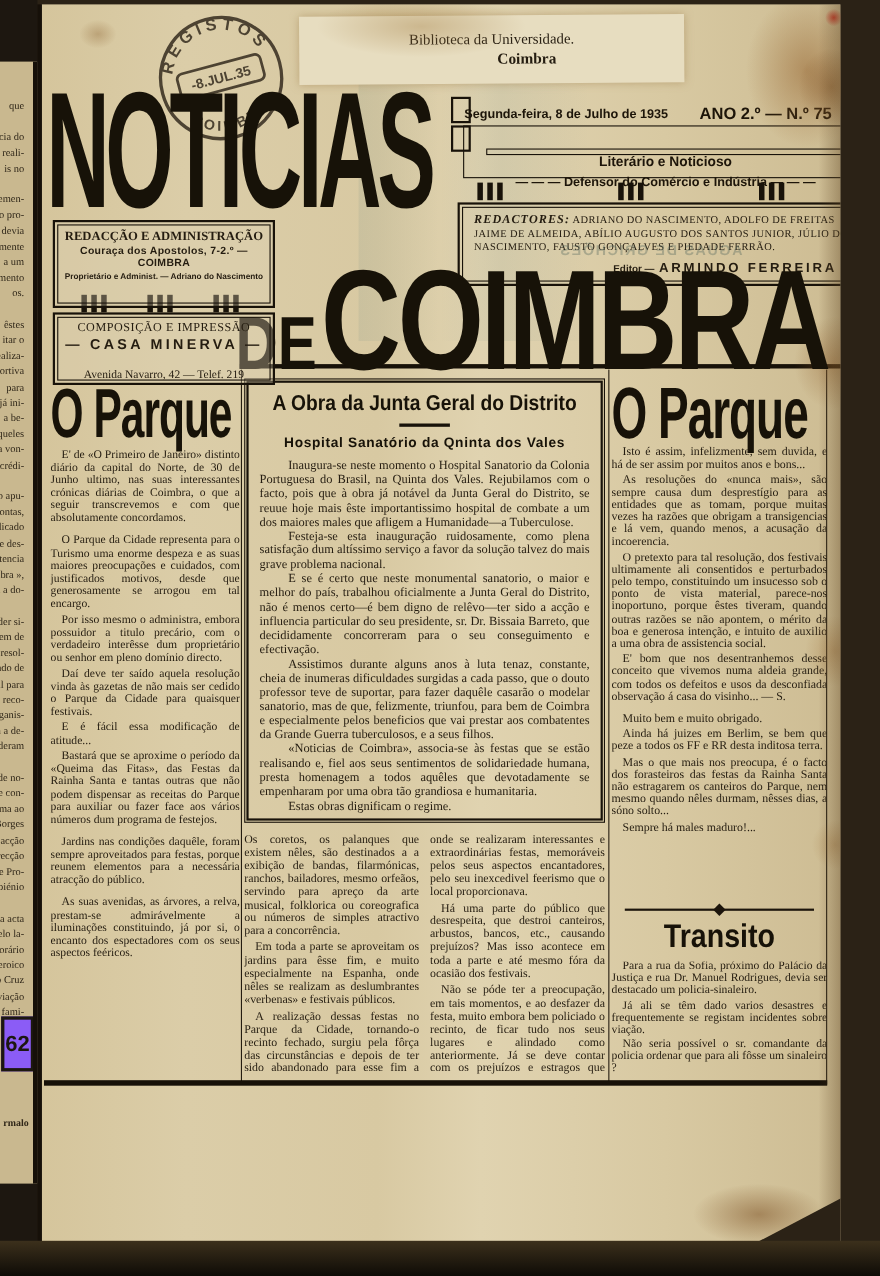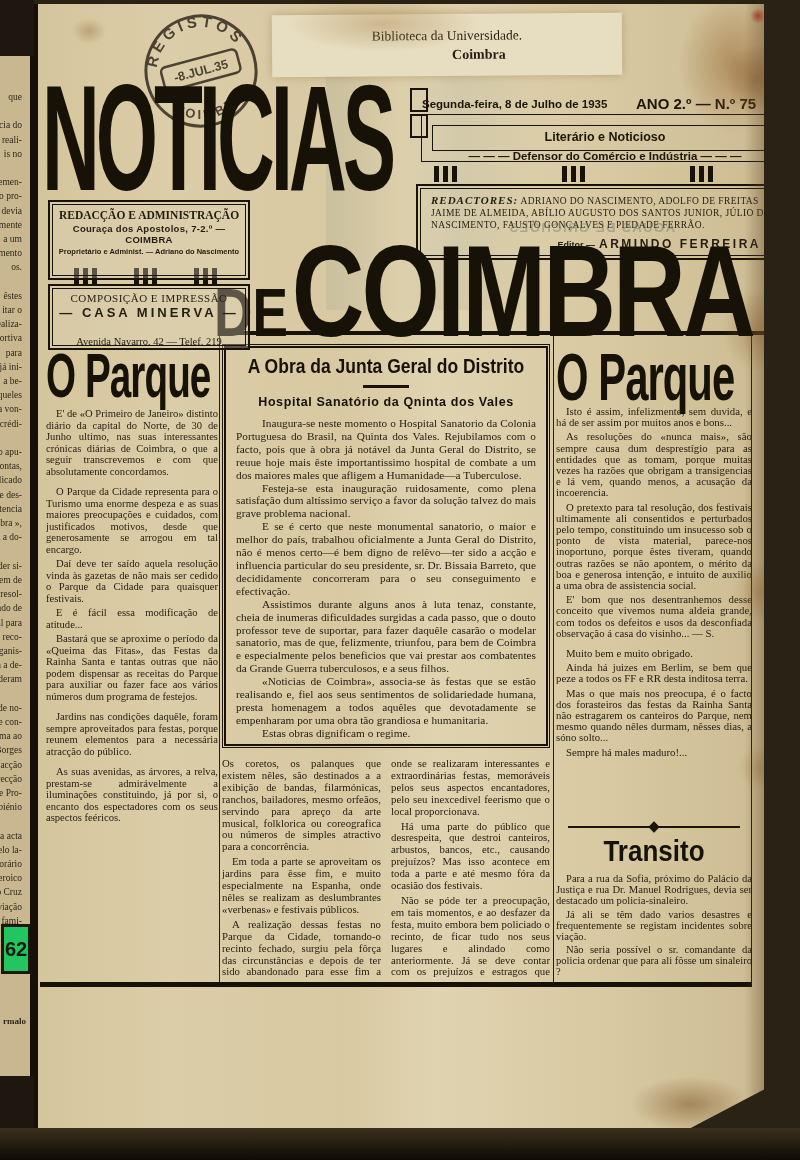--- a/index.html
+++ b/index.html
@@ -6,21 +6,21 @@
   body{width:800px;height:1160px;position:relative;overflow:hidden;
        background:#2b2216;font-family:"Liberation Serif",serif;color:#241c10;}
 
   
   .prev-strip{position:absolute;left:0;top:0;width:34px;height:1160px;background:#1d1710;}
   .prev-paper{position:absolute;left:0;top:56px;width:30px;height:1020px;background:#c9b88f;
               border-right:4px solid #161009;overflow:hidden;}
   .fragments{position:absolute;left:-46px;top:34px;width:68px;text-align:right;
              font-size:9.5px;line-height:14.2px;color:#2f2618;white-space:pre-line;}
   .frag-num{position:absolute;left:1px;top:868px;width:24px;height:44px;border:3px solid #1c1710;
-            background:#22c55e;font:700 20px "Liberation Sans",sans-serif;color:#1c1710;
+            background:#8b5cf6;font:700 20px "Liberation Sans",sans-serif;color:#1c1710;
             text-align:center;line-height:44px;}
   .frag-tail{position:absolute;left:-20px;top:960px;width:46px;text-align:right;
              font:700 9px "Liberation Serif",serif;color:#2f2618;}
 
   
   .page{position:absolute;left:34px;top:4px;width:730px;height:1126px;
         border-left:4px solid #161009;box-sizing:border-box;overflow:hidden;
         background:linear-gradient(90deg,#d5c59c,#dbcda8 18%,#d8c9a2 42%,#e0d3b0 55%,#d8c9a2 78%,#cdbc93);}
   .right-shade{position:absolute;right:0;top:0;width:20px;height:100%;
                background:linear-gradient(to right,rgba(0,0,0,0),rgba(92,66,32,.38));}
@@ -48,21 +48,21 @@
   .slip-l2{margin-top:3px;margin-left:180px;font-weight:700;font-size:14px;color:#241c10;}
 
   .stamp{position:absolute;left:100px;top:4px;width:126px;height:126px;transform:rotate(-15deg);opacity:.85;}
 
   .dateline-date{position:absolute;left:384px;top:94px;width:212px;
         font:700 11.5px "Liberation Sans",sans-serif;color:#1d1509;}
   .dateline-issue{position:absolute;left:598px;top:91px;width:140px;
         font:700 15px "Liberation Sans",sans-serif;color:#1d1509;}
 
   .tagline{position:absolute;left:383px;top:110px;width:368px;height:48px;
-           border:1px solid #181209;padding:10px;box-sizing:border-box;}
+           border:1px solid #181209;padding:20px;box-sizing:border-box;}
   .tagline-in{border:1px solid #181209;height:100%;box-sizing:border-box;text-align:center;}
   .tagline-l1{font:700 12.5px "Liberation Sans",sans-serif;margin-top:4px;color:#1d1509;}
   .tagline-l2{font:700 11.5px "Liberation Sans",sans-serif;margin-top:6px;color:#1d1509;}
 
   .bars{position:absolute;display:flex;gap:4px;}
   .bars i{width:5px;height:16px;background:#181209;display:block;}
   .bars-a1{left:396px;top:162px;} .bars-a2{left:524px;top:162px;} .bars-a3{left:652px;top:162px;}
   .bars-b1{left:36px;top:264px;}  .bars-b2{left:96px;top:264px;}  .bars-b3{left:156px;top:264px;}
 
   .mini-sq{position:absolute;left:372px;width:14px;height:20px;border:2px solid #181209;}
@@ -321,20 +321,21 @@
 
   <div class="vrule vr1"></div>
   <div class="vrule vr2"></div>
   <div class="vrule vr3"></div>
 
   <div class="col-left">
     <span class="deco-head">O Parque</span>
     <div class="col-left-body">
       <p>E' de «O Primeiro de Janeiro» distinto diário da capital do Norte, de 30 de Junho ultimo, nas suas interessantes crónicas diárias de Coimbra, o que a seguir transcrevemos e com que absolutamente concordamos.</p>
       <p class="gap-top">O Parque da Cidade representa para o Turismo uma enorme despeza e as suas maiores preocupações e cuidados, com justificados motivos, desde que generosamente se arrogou em tal encargo.</p>
+      <p>Por isso mesmo o administra, embora possuidor a titulo precário, com o verdadeiro interêsse dum proprietário ou senhor em pleno domínio directo.</p>
       <p>Daí deve ter saído aquela resolução vinda às gazetas de não mais ser cedido o Parque da Cidade para quaisquer festivais.</p>
       <p>E é fácil essa modificação de atitude...</p>
       <p>Bastará que se aproxime o período da «Queima das Fitas», das Festas da Rainha Santa e tantas outras que não podem dispensar as receitas do Parque para auxiliar ou fazer face aos vários números dum programa de festejos.</p>
       <p class="gap-top">Jardins nas condições daquêle, foram sempre aproveitados para festas, porque reunem elementos para a necessária atracção do público.</p>
       <p class="gap-top">As suas avenidas, as árvores, a relva, prestam-se admirávelmente a iluminações constituindo, já por si, o encanto dos espectadores com os seus aspectos feéricos.</p>
     </div>
   </div>
 
   <div class="center-box">
     <div class="center-box-in">

